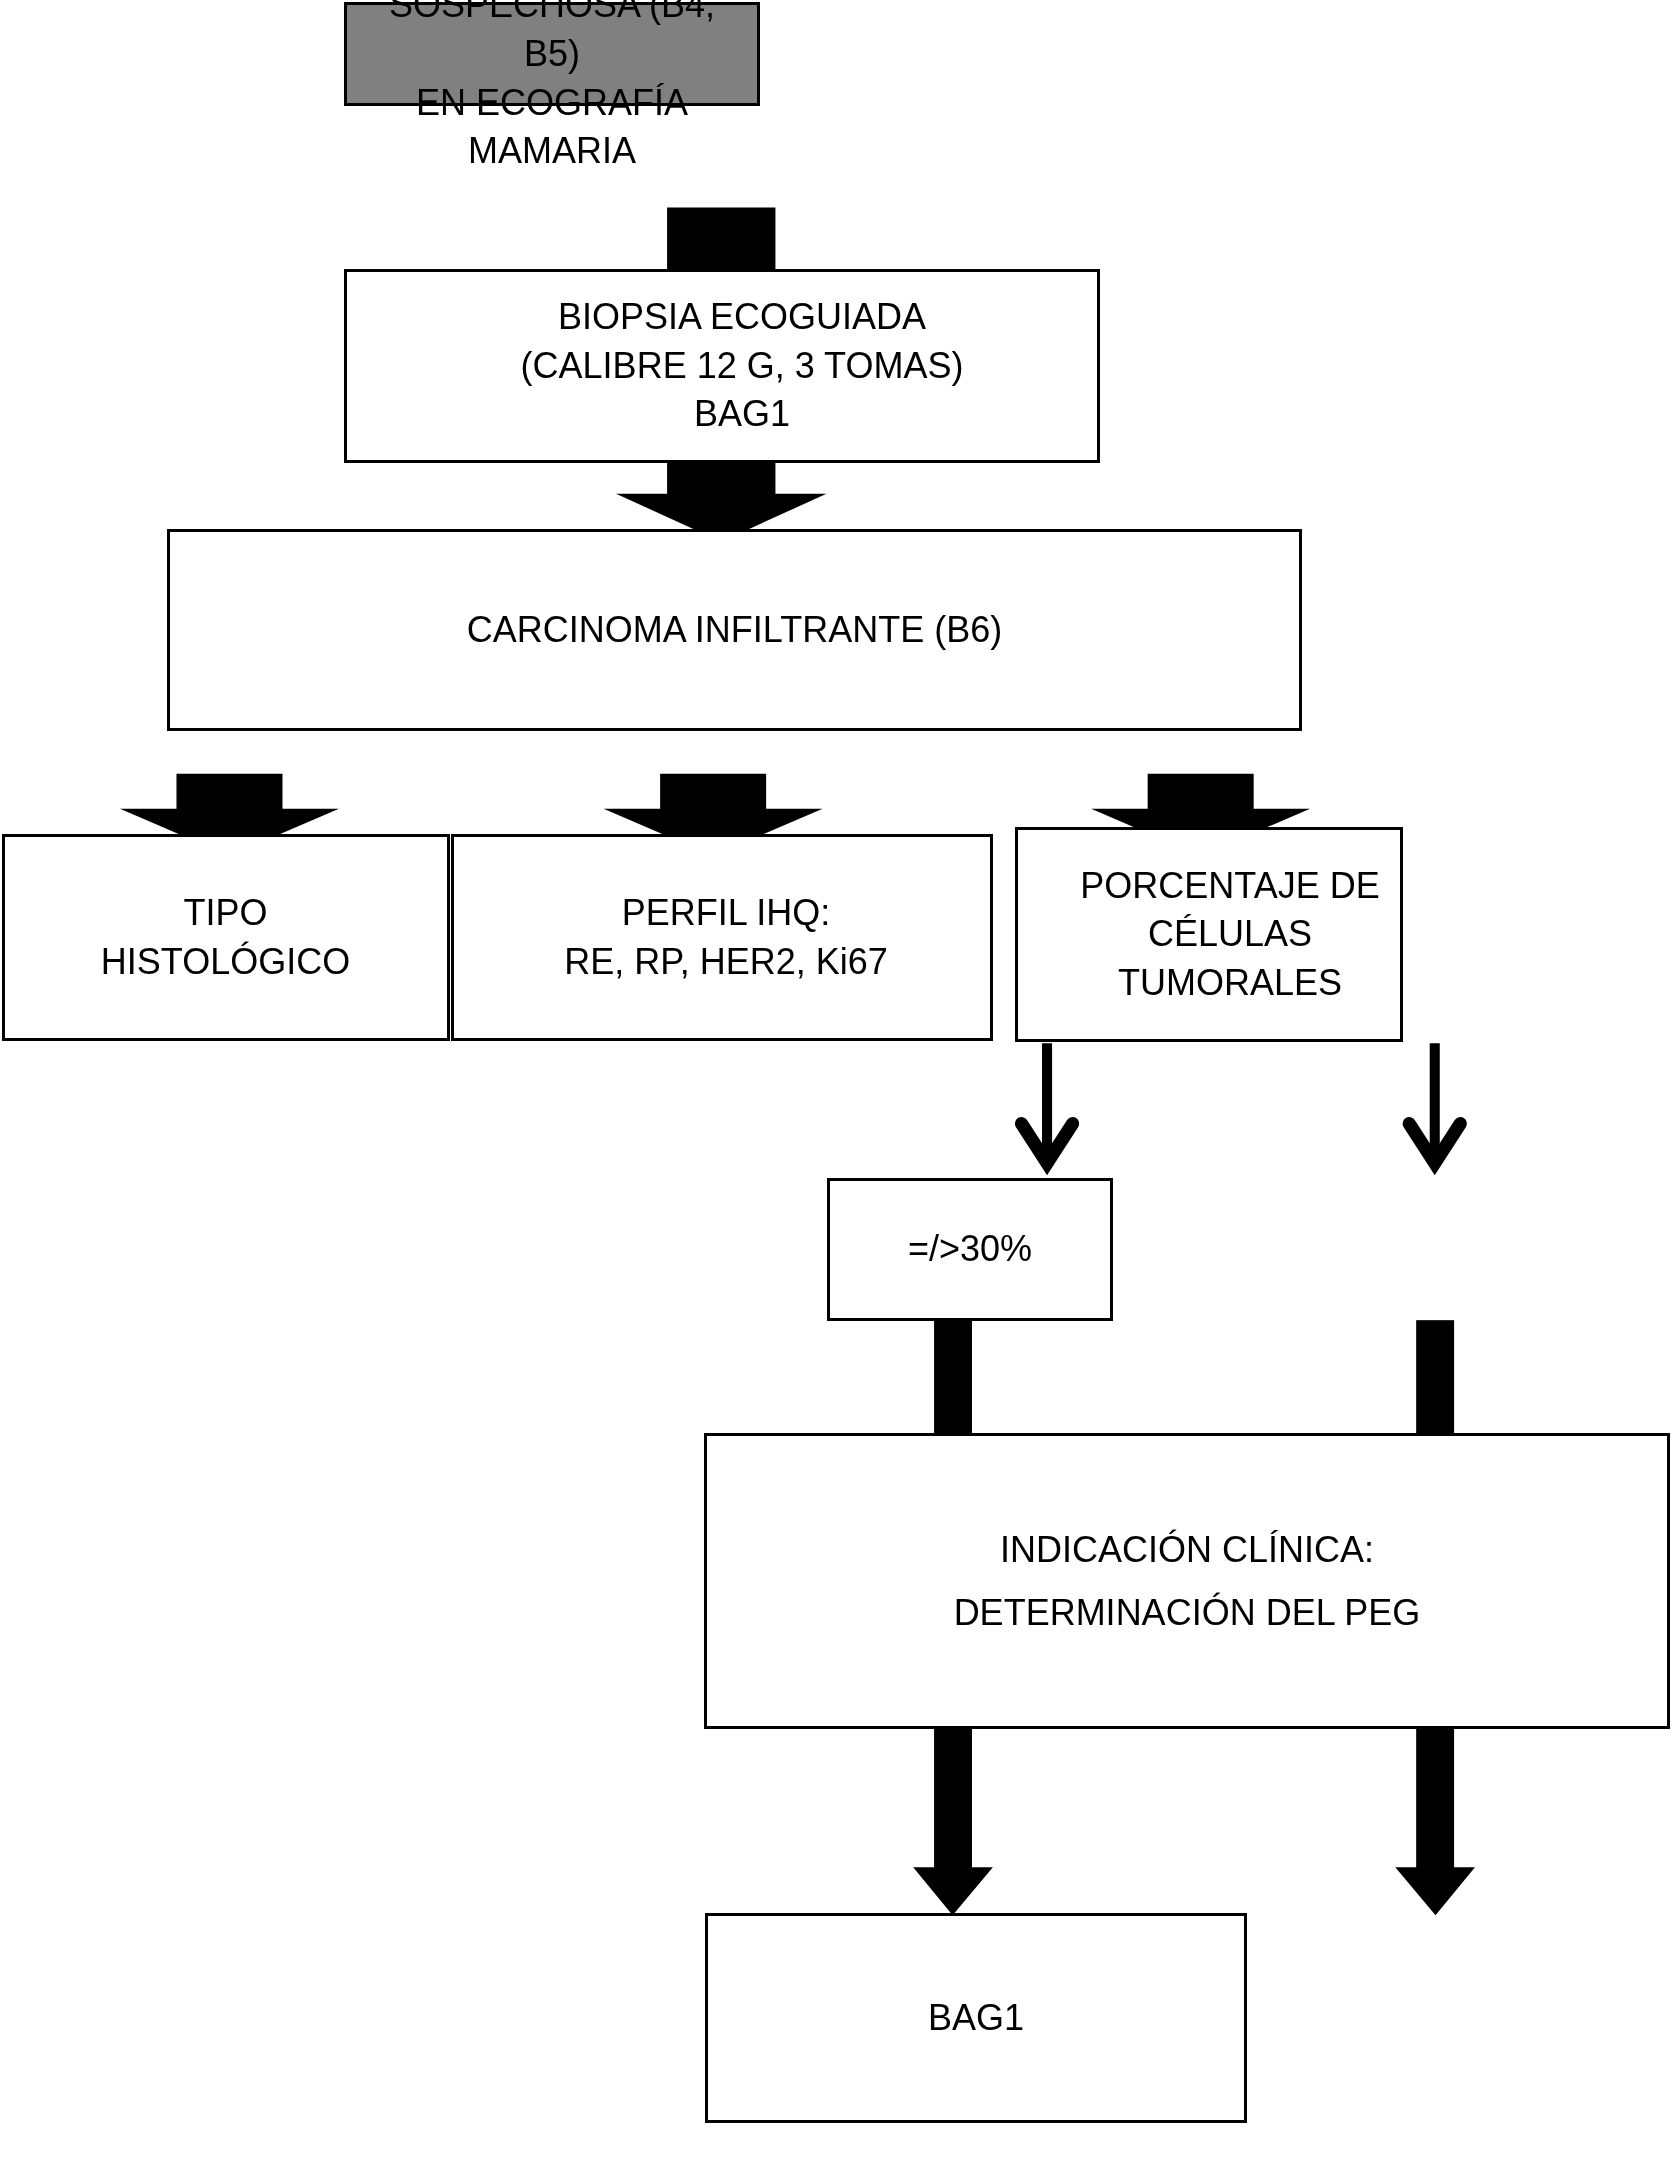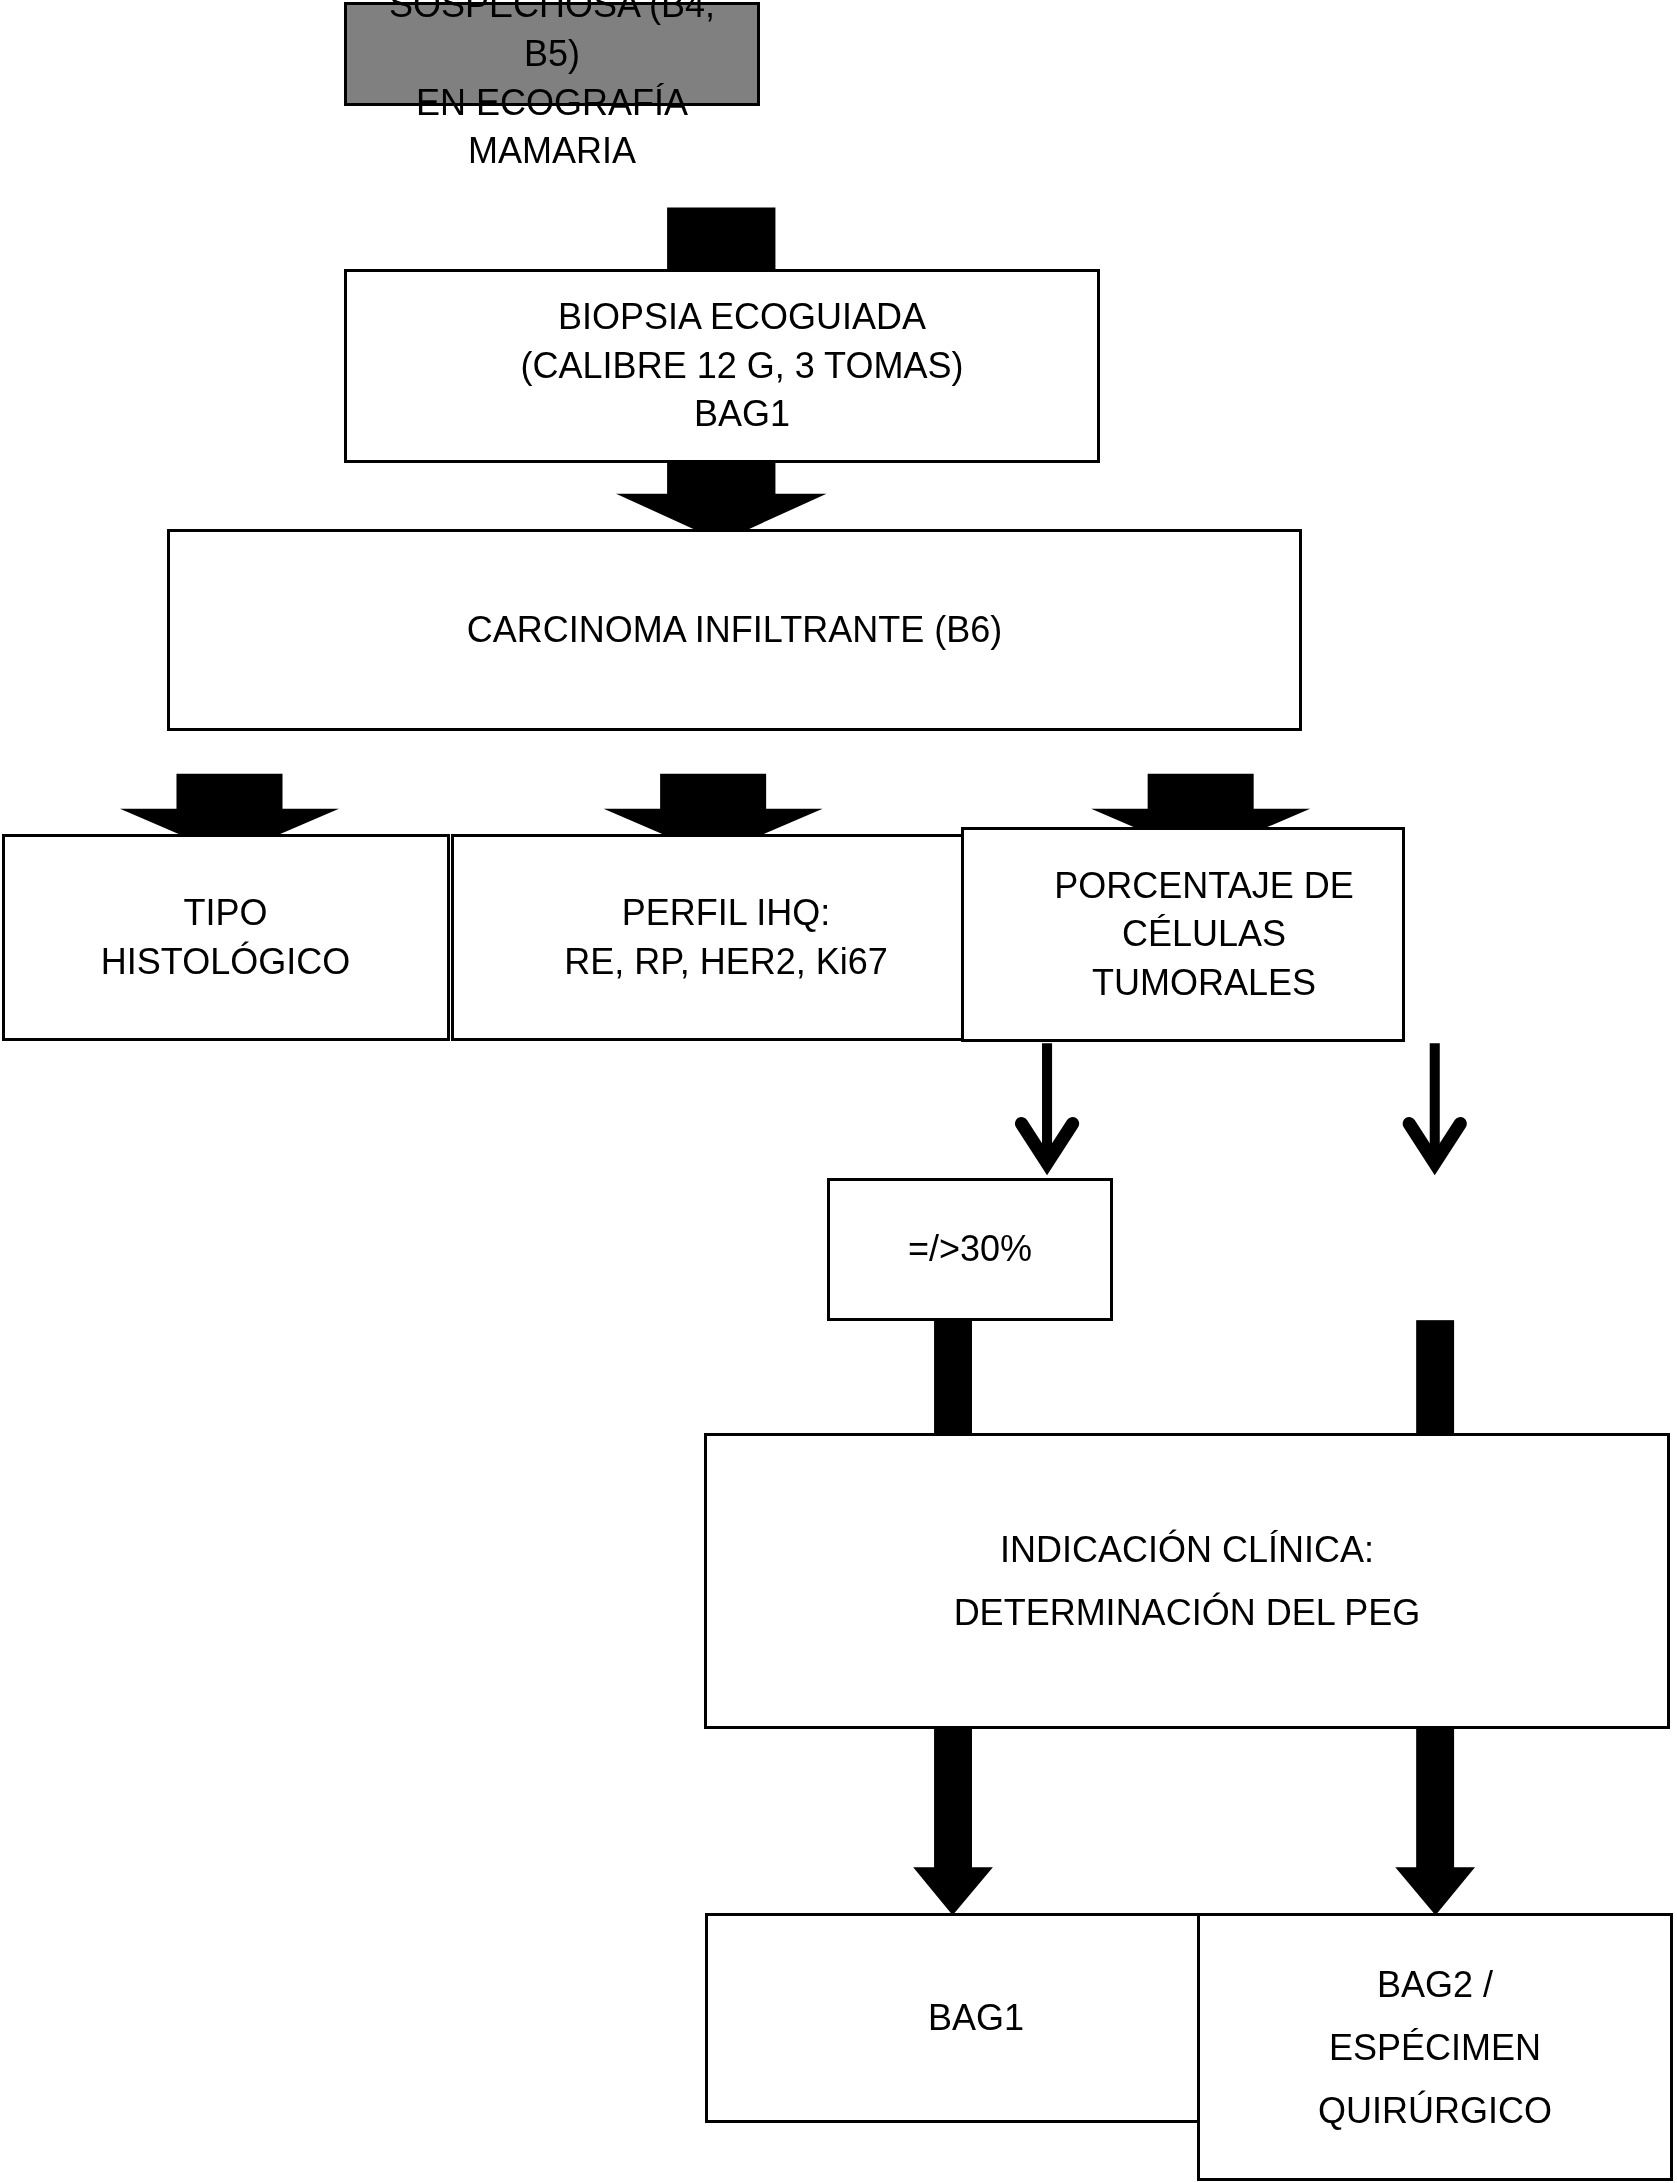--- a/index.html
+++ b/index.html
@@ -108,40 +108,35 @@
   <div class="node" style="left:1.5px; top:834px; width:448px; height:207px;">
     <span class="node-label">TIPO
 HISTOLÓGICO</span>
   </div>
 
   <div class="node" style="left:451px; top:834px; width:542px; height:207px;padding-left:8px;">
     <span class="node-label">PERFIL IHQ:
 RE, RP, HER2, Ki67</span>
   </div>
 
-  <div class="node" style="left:961px; top:827px; width:444px; height:215px;padding-left:42px;">
+  <div class="node" style="left:1015px; top:827px; width:388px; height:215px;padding-left:42px;">
     <span class="node-label">PORCENTAJE DE
 CÉLULAS
 TUMORALES</span>
   </div>
 
   <div class="node" style="left:827px; top:1178px; width:286px; height:143px;">
     <span class="node-label">=/&gt;30%</span>
   </div>
 
 
   <div class="node" style="left:704px; top:1433px; width:966px; height:296px;">
     <span class="node-label loose">INDICACIÓN CLÍNICA:
 DETERMINACIÓN DEL PEG</span>
   </div>
 
   <div class="node" style="left:705px; top:1913px; width:542px; height:210px;">
     <span class="node-label">BAG1</span>
   </div>
 
-  <div class="node" style="left:1197px; top:1913px; width:476px; height:268px;">
-    <span class="node-label loose">BAG2 /
-ESPÉCIMEN
-QUIRÚRGICO</span>
-  </div>
 
 </div>
 
 
 </body></html>

